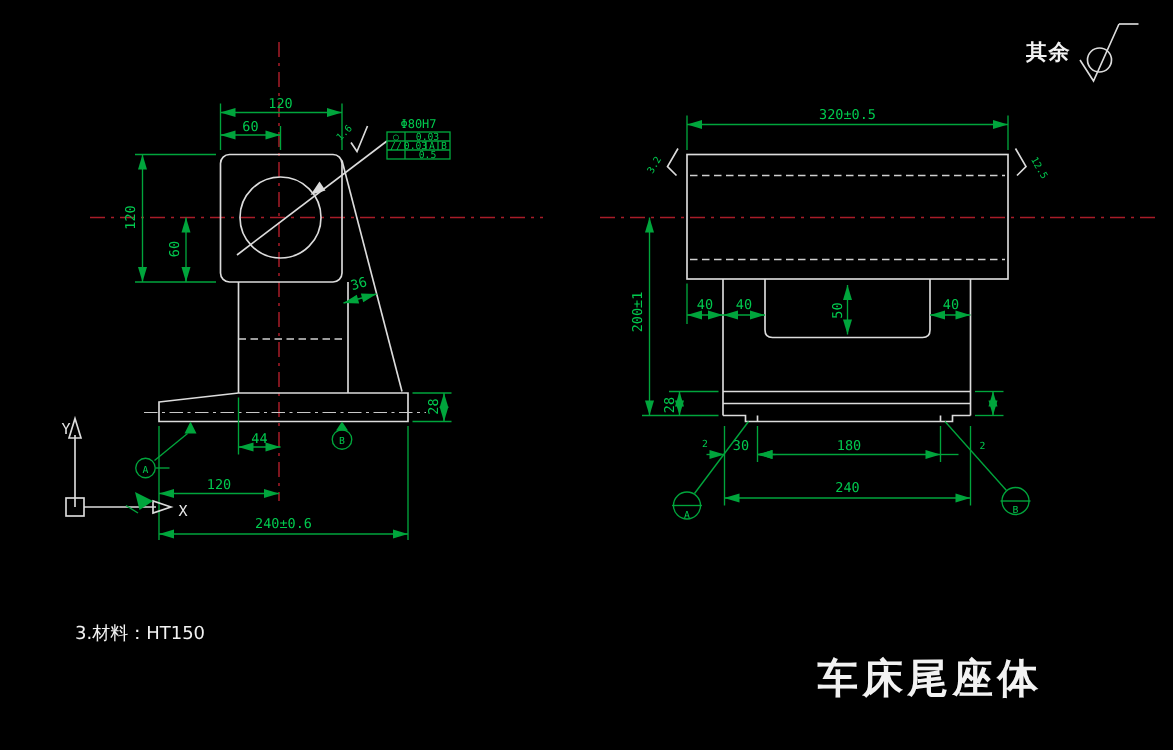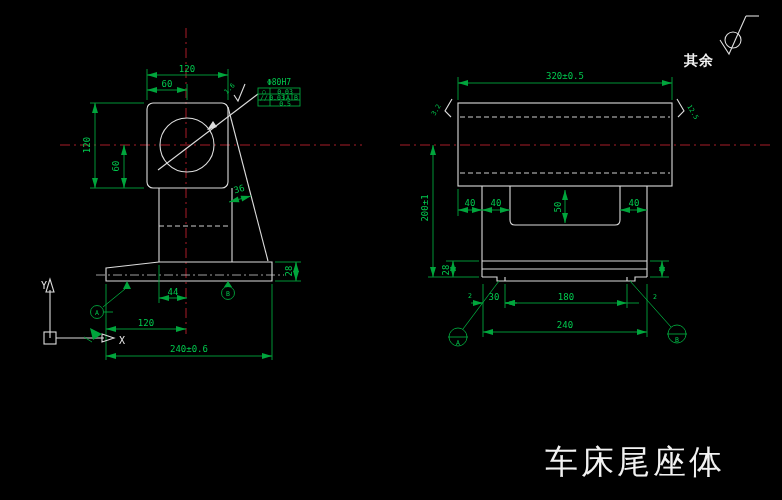--- a/index.html
+++ b/index.html
@@ -8,26 +8,26 @@
   svg{position:absolute;left:0;top:0;}
   .w{stroke:#dcdcdc;fill:none;stroke-width:1.1;}
   .wd{stroke:#cfcfcf;fill:none;stroke-width:1;stroke-dasharray:5 3;}
   .wcd{stroke:#c8c8c8;fill:none;stroke-width:.8;stroke-dasharray:9 3 2 3;}
   .r{stroke:#a81c28;fill:none;stroke-width:1;stroke-dasharray:10 4 2 4;}
   .g{stroke:#00a53c;fill:none;stroke-width:.9;}
   .gf{fill:#00a53c;stroke:none;}
   .gt{fill:#00c94e;font-family:"DejaVu Sans Mono",monospace;font-size:9px;text-anchor:middle;}
   .gts{fill:#00c94e;font-family:"DejaVu Sans Mono",monospace;font-size:6.5px;text-anchor:middle;}
   .wt{fill:#e8e8e8;font-family:"DejaVu Sans Mono",monospace;font-size:10px;text-anchor:middle;}
-  .overlay{position:absolute;color:#f2f2f2;margin-top:26px;}
+  .overlay{position:absolute;color:#f2f2f2;}
   #corner-label{left:684px;top:26px;font-size:14px;font-weight:bold;letter-spacing:1px;}
   #tech{left:50px;top:414px;}
   #tech .head{margin-left:28px;font-size:13px;font-weight:bold;letter-spacing:2px;margin-bottom:9px;}
   #tech .it{font-size:12px;line-height:16.5px;white-space:nowrap;}
-  #title{left:545px;top:414px;font-size:33px;font-weight:normal;letter-spacing:3px;}
+  #title{left:545px;top:434px;font-size:27px;font-weight:bold;letter-spacing:3px;}
 </style>
 </head>
 <body>
 
 <div id="canvas">
 
 <svg width="782" height="500" viewBox="0 0 782 500">
   <defs>
     <marker id="ar" markerUnits="userSpaceOnUse" markerWidth="12" markerHeight="8" refX="0" refY="0" orient="auto-start-reverse" viewBox="-12 -4 12 8">
       <path d="M0,0 L-10,3 L-10,-3 Z" fill="#00a53c"></path>
@@ -207,17 +207,18 @@
   <g>
     <polyline class="w" points="720,40 729,54 746,16"></polyline>
     <line class="w" x1="746" y1="16" x2="759" y2="16"></line>
     <circle class="w" cx="733" cy="40" r="8"></circle>
   </g>
 </svg>
 
 <div class="overlay" id="corner-label">其余</div>
 
 <div class="overlay" id="tech">
+  <div class="it">3.材料：HT150</div>
 </div>
 
 <div class="overlay" id="title">车床尾座体</div>
 
 </div>
 
 </body></html>

